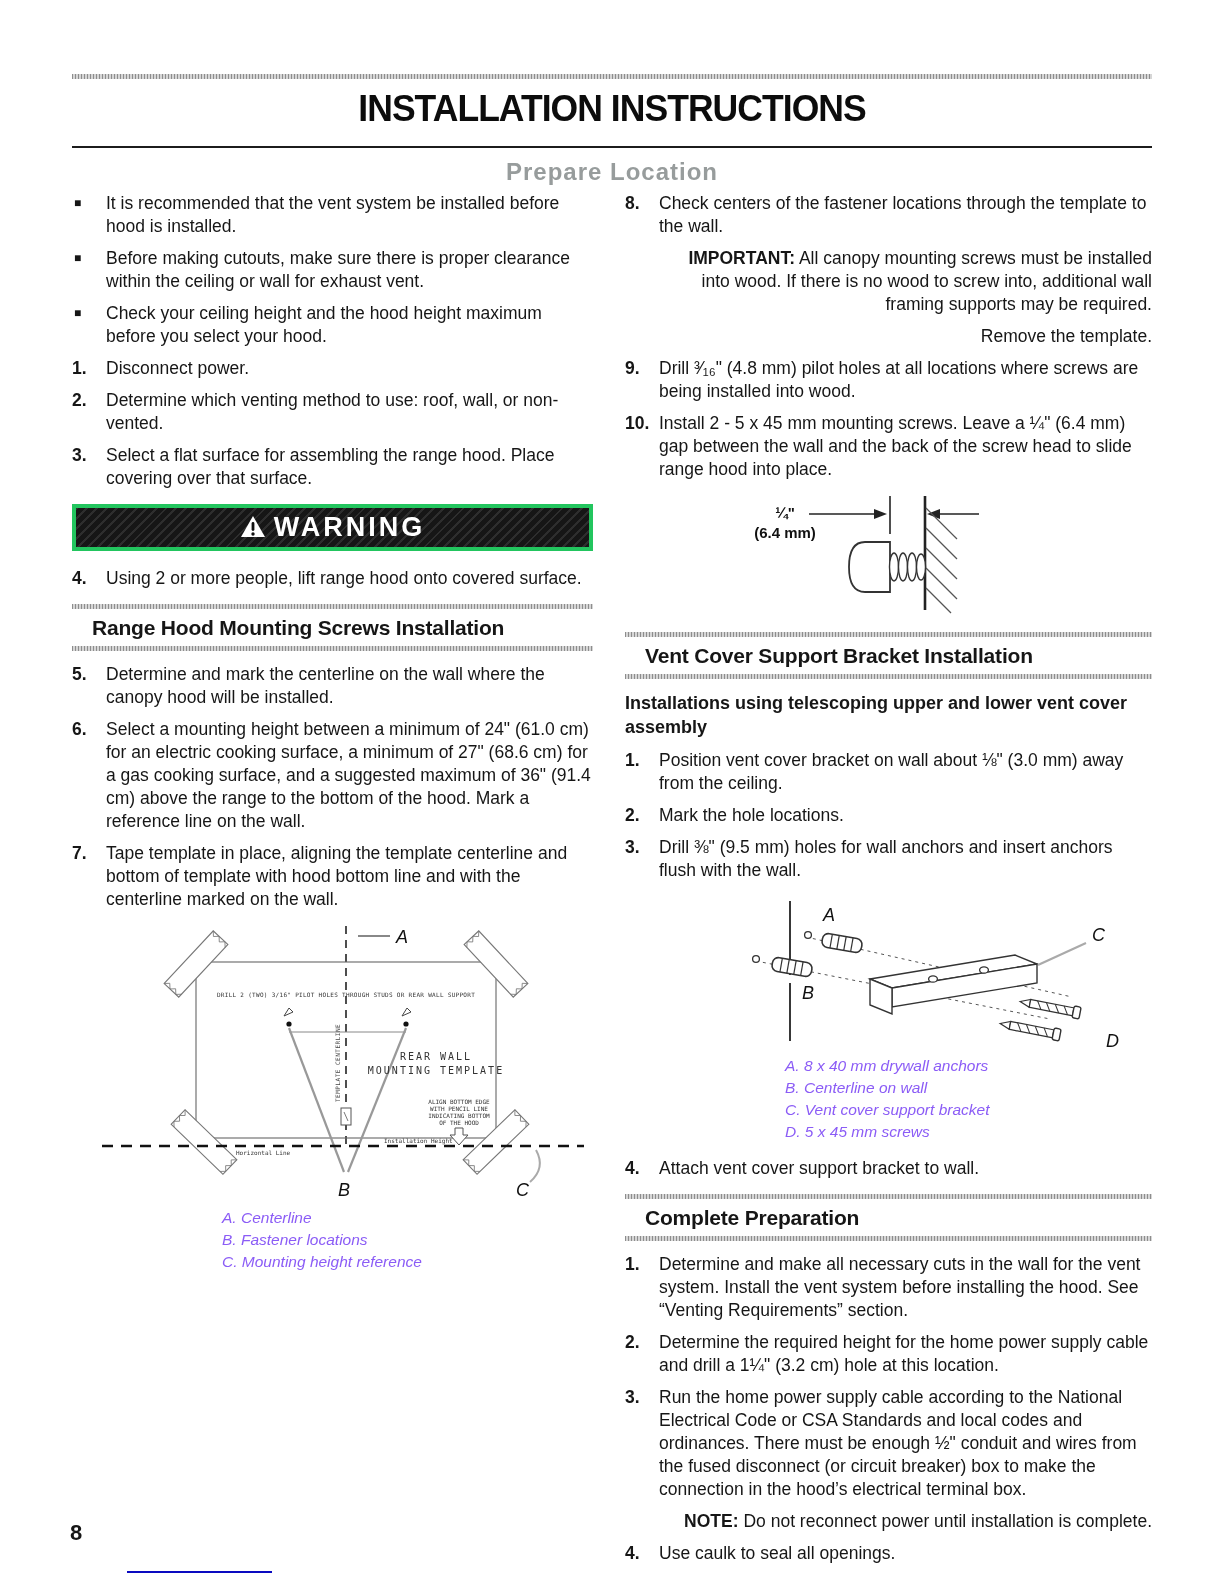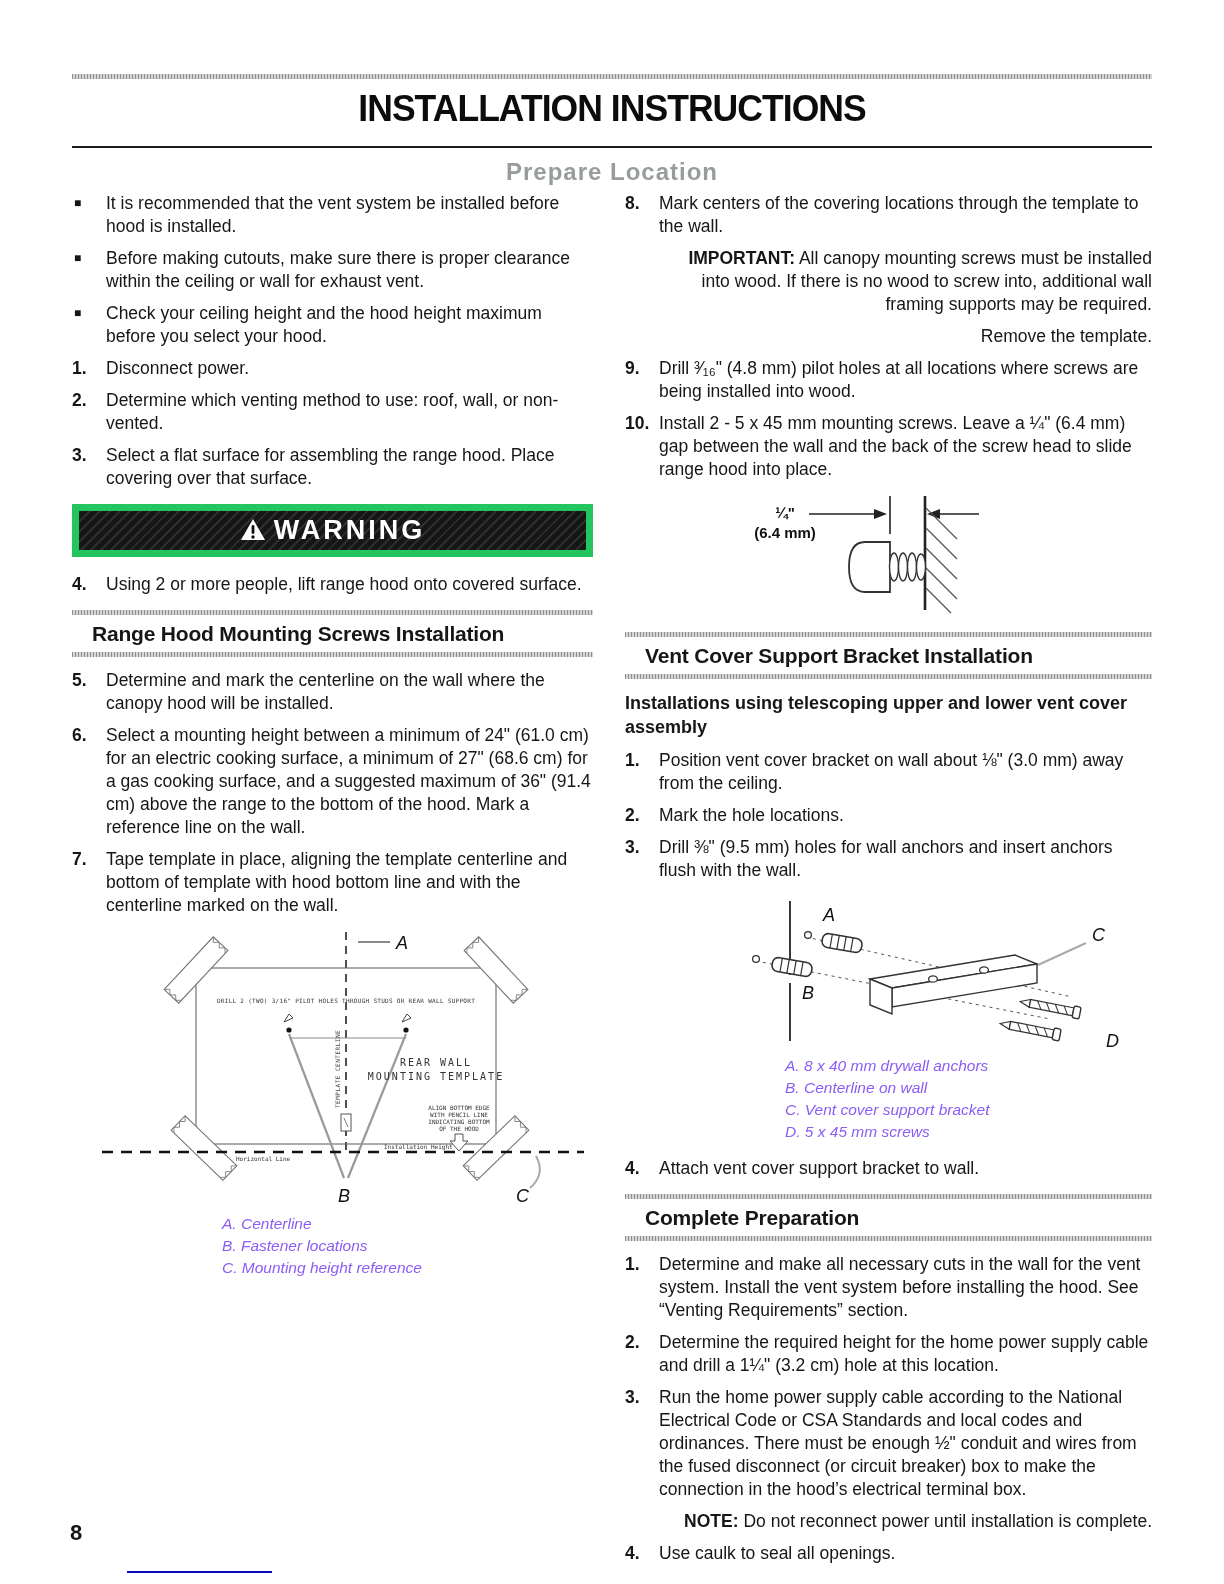--- a/index.html
+++ b/index.html
@@ -27,21 +27,21 @@
   #col-left  { left:72px;  width:521px; }
   #col-right { left:625px; width:527px; }
 
   .li { display:flex; margin-bottom:9px; }
   .li .marker { flex:none; width:34px; font-weight:bold; }
   .li .bullet { flex:none; width:34px; font-size:12px; line-height:23px; padding-left:2px; }
   .li .txt { flex:1; }
   .sub { margin-left:52px; margin-bottom:9px;text-align:right; }
   .b { font-weight:bold; }
 
-  .warn-box { border:7px solid #22c55e; margin:14px 0 16px 0; }
+  .warn-box { border:4px solid #22c55e; margin:14px 0 16px 0; }
   .warn-head {
     background:#161616;
     background-image: repeating-linear-gradient(135deg, rgba(255,255,255,0.10) 0 2px, rgba(0,0,0,0) 2px 7px);
     color:#ffffff; display:flex; align-items:center; justify-content:center; gap:8px;
     padding:7px 0 8px 0; font-size:27px; font-weight:bold; letter-spacing:3px;
   }
   .warn-body { padding:12px 20px 14px 20px; }
   .warn-hazard { text-align:center; font-weight:bold; font-size:19px; margin-bottom:13px; }
   .warn-line { font-weight:bold; font-size:19px; line-height:25px; margin-bottom:13px; }
   .warn-line:last-child { margin-bottom:4px; }
@@ -191,21 +191,21 @@
     <div>A. Centerline</div>
     <div>B. Fastener locations</div>
     <div>C. Mounting height reference</div>
   </div>
 </div>
 
 <div id="col-right" class="col">
 
   <div class="li">
     <span class="marker">8.</span>
-    <span class="txt">Mark centers of the covering locations through the template to the wall.</span>
+    <span class="txt">Check centers of the fastener locations through the template to the wall.</span>
   </div>
   <div class="sub">
     <span class="b">IMPORTANT:</span>
     <span>All canopy mounting screws must be installed into wood. If there is no wood to screw into, additional wall framing supports may be required.</span>
   </div>
   <div class="sub">Remove the template.</div>
 
   <div class="li">
     <span class="marker">9.</span>
     <span class="txt">Drill ³⁄₁₆" (4.8 mm) pilot holes at all locations where screws are being installed into wood.</span>

